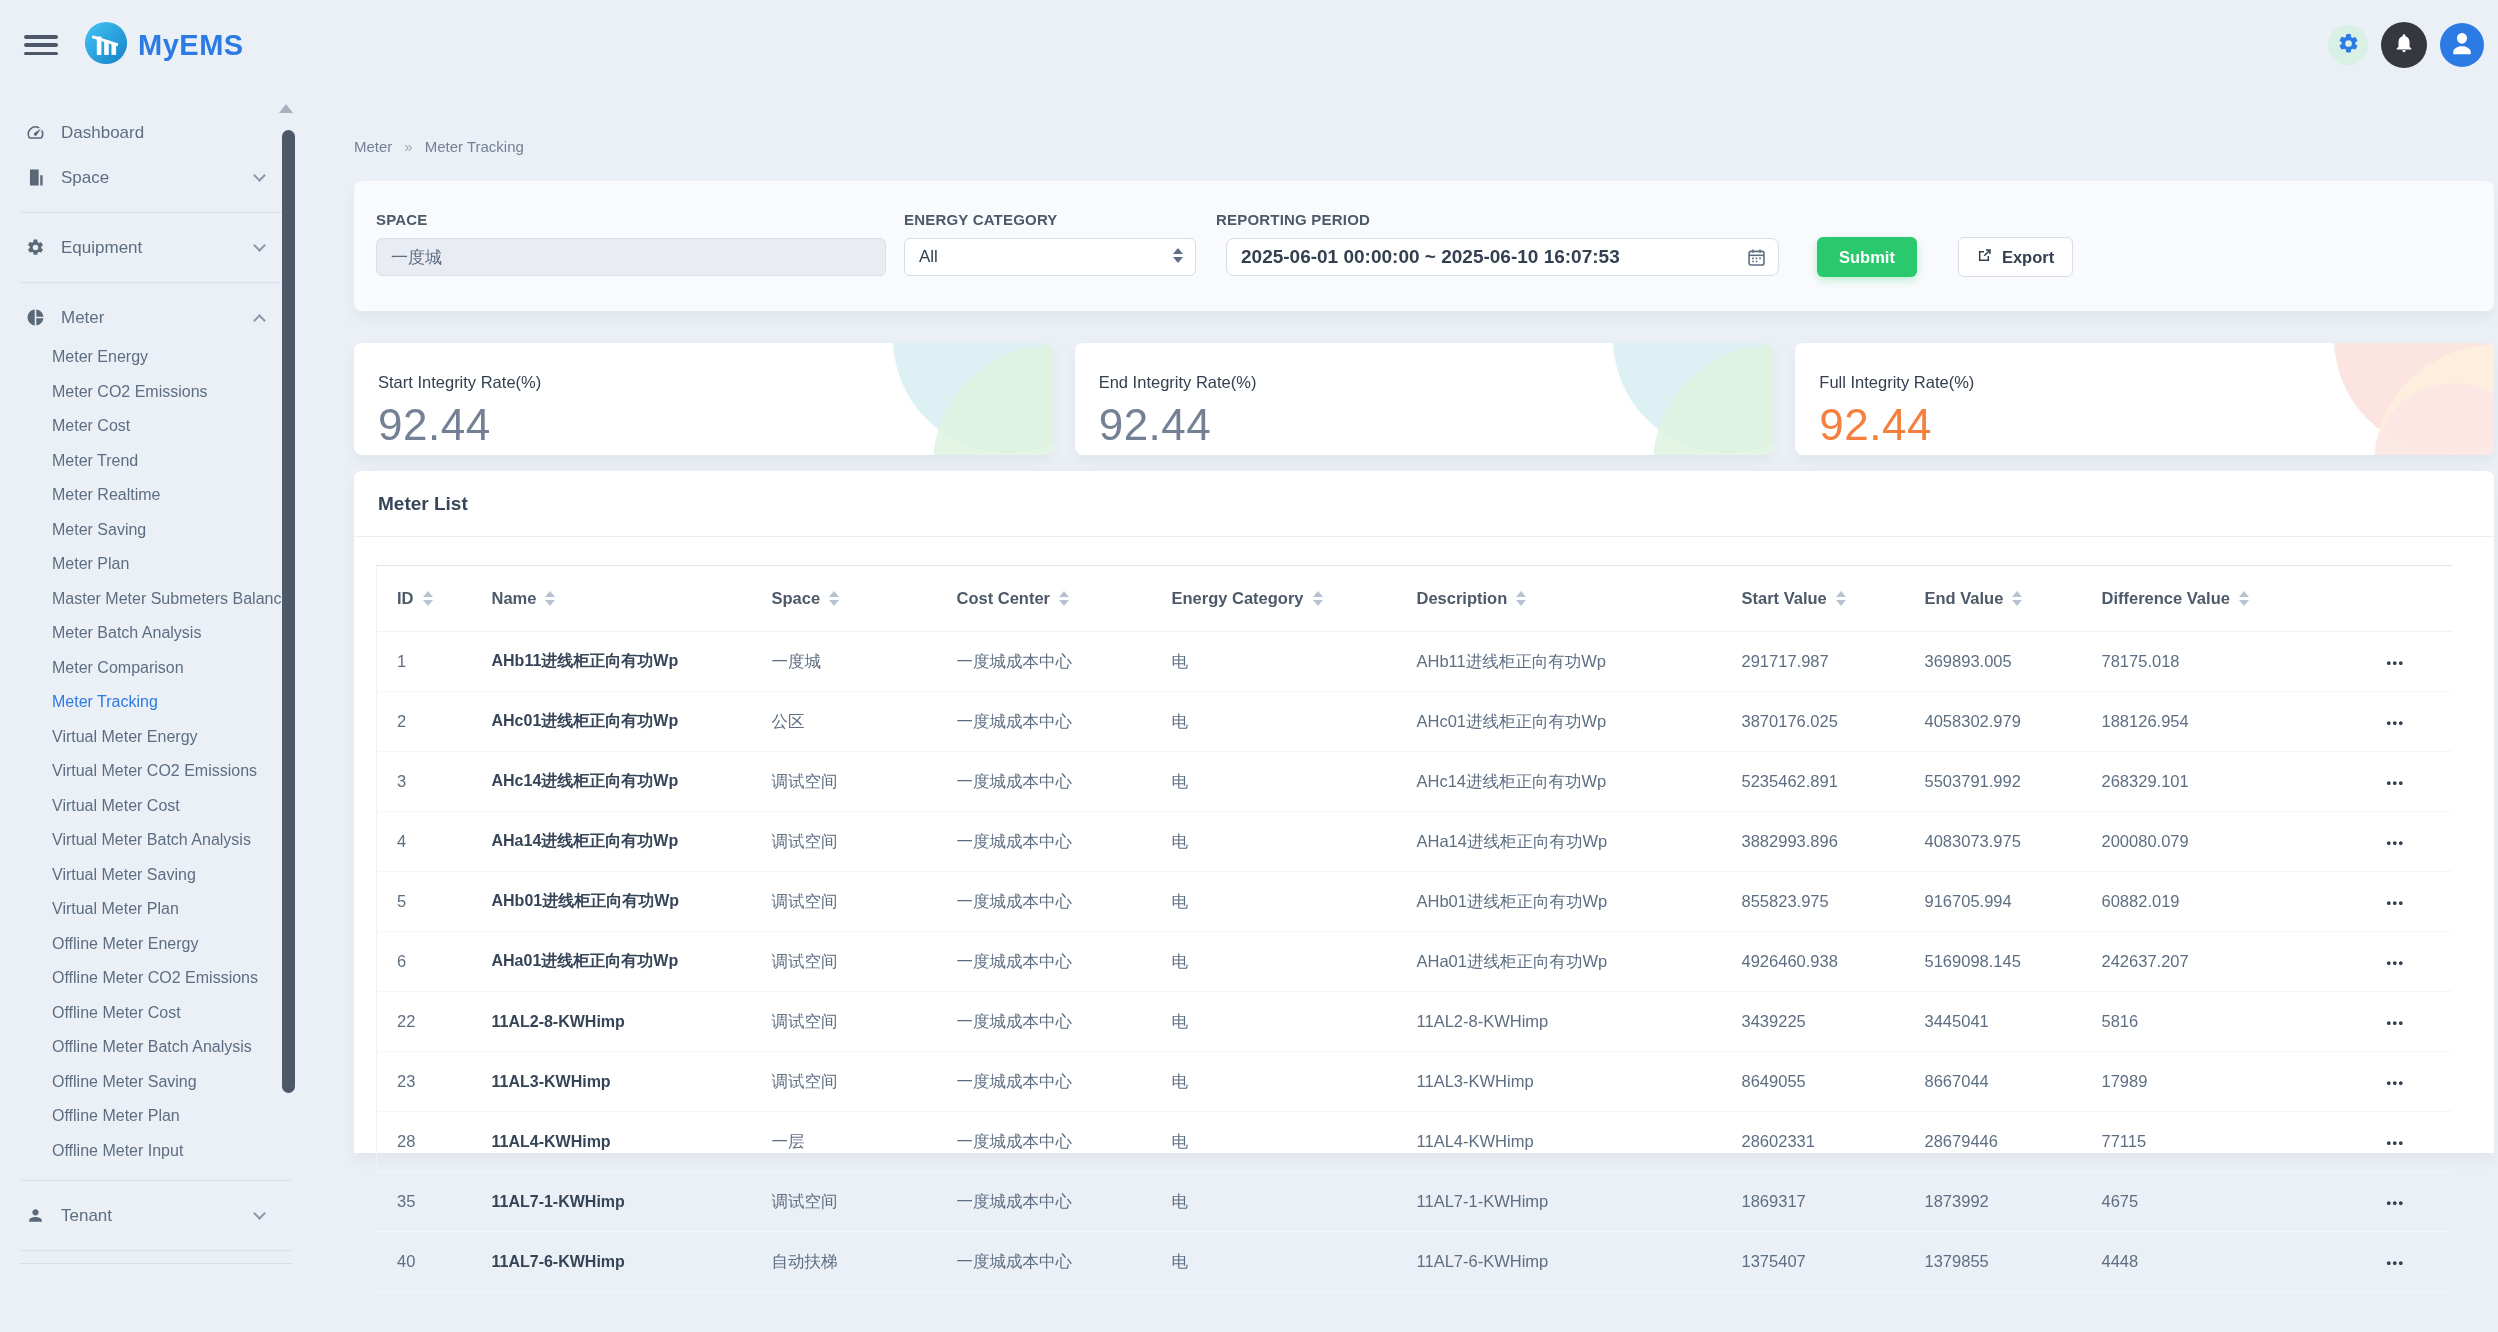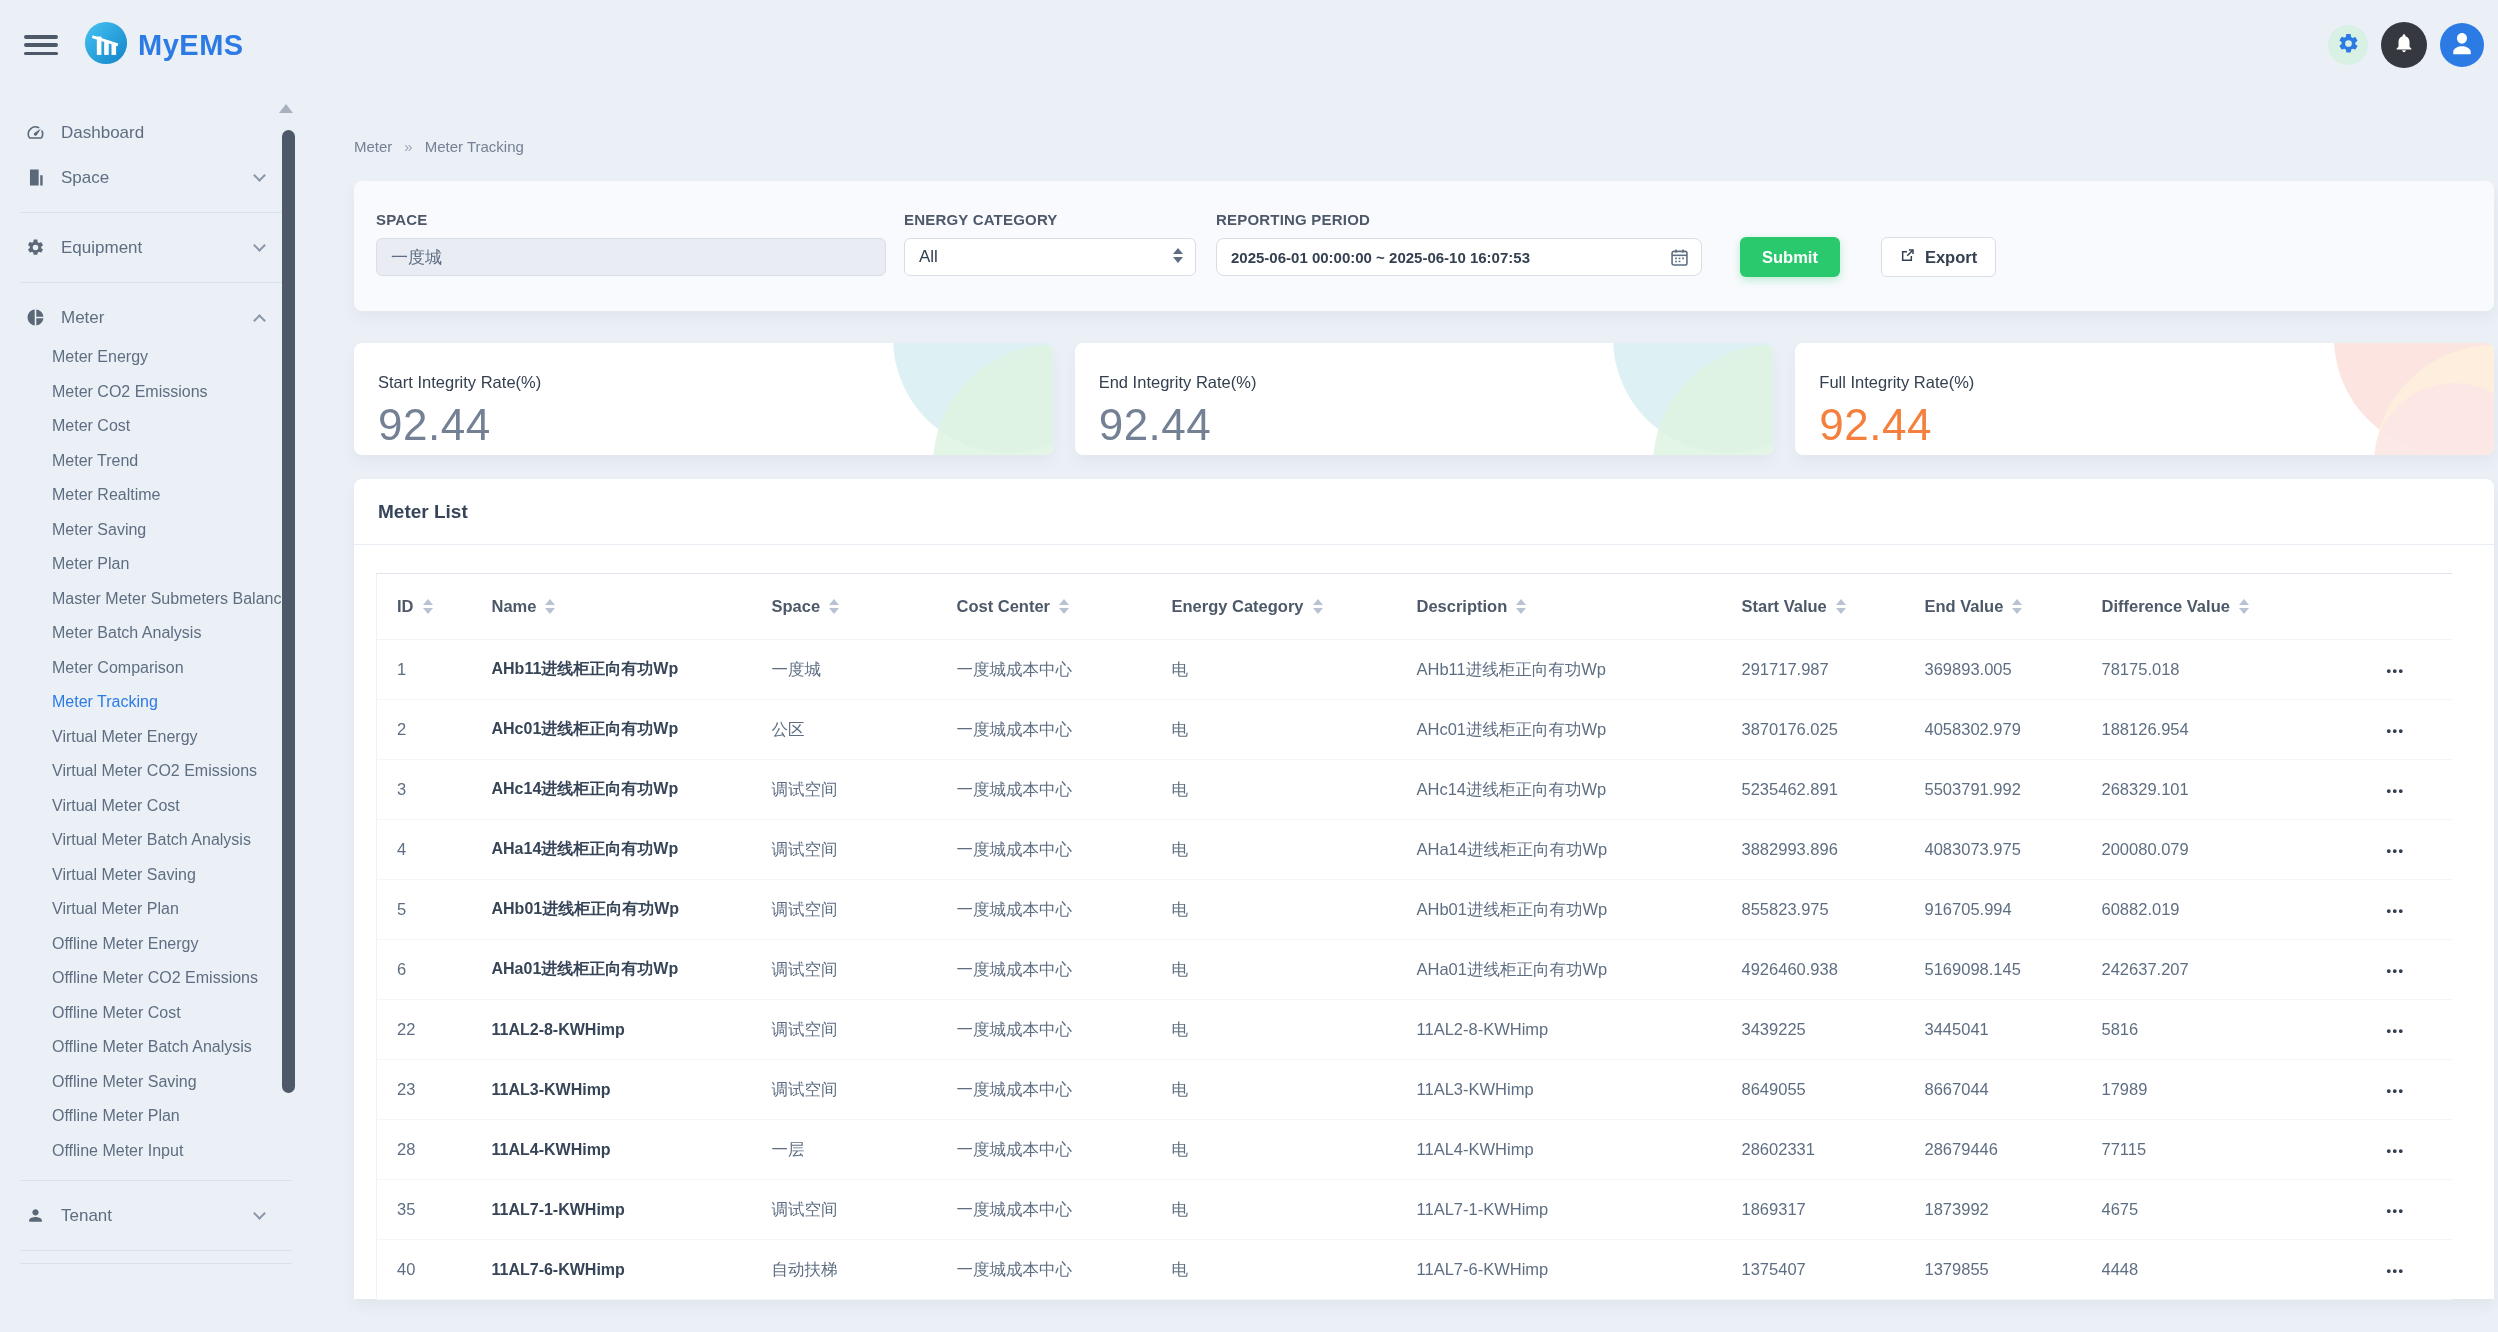--- a/index.html
+++ b/index.html
@@ -47,40 +47,40 @@
   .filter-card { margin-top:26px; background:#f9fafd; border-radius:8px; box-shadow:0 7px 14px 0 rgba(65,69,88,.05); padding:30px 22px 26px 22px; height:130px; display:flex; align-items:flex-start; }
   .fgroup { display:flex; flex-direction:column; }
   .flabel { font-size:15px; font-weight:bold; color:#4d5969; letter-spacing:.2px; margin-bottom:10px; }
   .field { height:38px; border-radius:6px; font-size:17px; display:flex; align-items:center; }
   .space-input { width:510px; background:#e9edf3; border:1px solid #d8dfe8; color:#5e6e82; padding:0 14px; margin-right:18px; }
   .select-box { width:292px; background:#fff; border:1px solid #d8dee6; color:#344050; padding:0 14px; margin-right:20px; position:relative; cursor:pointer; }
   .select-arrows { position:absolute; right:12px; top:9px; display:flex; flex-direction:column; gap:3px; }
   .select-arrows i { display:block; width:0; height:0; border-left:5px solid transparent; border-right:5px solid transparent; }
   .select-arrows .au { border-bottom:6px solid #5e6e82; }
   .select-arrows .ad { border-top:6px solid #5e6e82; }
-  .date-input { width:486px; background:#fff; border:1px solid #d8dee6; border-radius:8px; color:#344050; font-weight:600; padding:0 40px 0 14px; position:relative; margin-right:38px; font-size:15px; }
+  .date-input { width:553px; background:#fff; border:1px solid #d8dee6; border-radius:8px; color:#344050; font-weight:600; padding:0 40px 0 14px; position:relative; margin-right:38px; font-size:19px;margin-left:10px; }
   .date-input .cal { position:absolute; right:11px; top:8px; color:#5e6e82; }
   .btn { height:40px; border-radius:6px; font-size:16.5px; display:inline-flex; align-items:center; cursor:pointer; border:none; font-family:"Liberation Sans",sans-serif; }
   .btn-submit { background:#2bc96d; color:#fff; font-weight:bold; padding:0 22px; box-shadow:0 3px 8px rgba(43,201,109,.3); }
   .btn-export { background:#fff; color:#344050; font-weight:600; border:1px solid #d8dee6; padding:0 18px; margin-left:41px; gap:9px; }
   .btn-export svg { stroke:#344050; }
 
   .stats-row { margin-top:32px; display:flex; gap:22px; }
   .stat-card { flex:1; height:112px; background:#fff; border-radius:8px; box-shadow:0 7px 14px 0 rgba(65,69,88,.05); padding:30px 24px; position:relative; overflow:hidden; }
   .stat-title { font-size:16.5px; font-weight:500; color:#344050; position:relative; z-index:2; }
   .stat-value { font-size:44px; font-weight:500; letter-spacing:.5px; margin-top:8px; color:#748194; position:relative; z-index:2; }
   .stat-card.orange .stat-value { color:#f5803e; }
   .blob { position:absolute; border-radius:50%; z-index:1; }
   .teal .b1 { width:230px; height:230px; right:-70px; top:-120px; background:#d5eef2; opacity:.8; }
   .teal .b2 { width:240px; height:240px; right:-120px; bottom:-130px; background:#def3e1; opacity:.85; }
   .orange .b1 { width:230px; height:230px; right:-70px; top:-120px; background:#fbe1dc; opacity:.85; }
   .orange .b2 { width:240px; height:240px; right:-120px; bottom:-130px; background:#fdeede; opacity:.9; }
   .orange .b3 { width:160px; height:160px; right:-40px; top:40px; background:#fce3e8; opacity:.6; }
 
-  .list-card { margin-top:24px; background:#fff; border-radius:8px 8px 0 0; box-shadow:0 7px 14px 0 rgba(65,69,88,.05); height:820px; }
+  .list-card { margin-top:16px; background:#fff; border-radius:8px 8px 0 0; box-shadow:0 7px 14px 0 rgba(65,69,88,.05); height:682px; }
   .list-header { padding:0 24px; height:66px; display:flex; align-items:center; border-bottom:1px solid #e8edf4; }
   .list-title { font-size:19px; font-weight:bold; color:#36455a; }
   .list-body { padding:28px 22px 0 22px; }
   table.meter { border-collapse:collapse; width:2075px; table-layout:fixed; border-top:1px solid #dfe5ee; border-left:1px solid #edf2f8; }
   table.meter th { height:66px; text-align:left; padding-left:20px; font-size:16.5px; font-weight:bold; color:#4d5969; cursor:pointer; white-space:nowrap; border-bottom:1px solid #f0f3f8; }
   table.meter td { height:60px; padding-left:20px; font-size:16.5px; color:#5e6e82; white-space:nowrap; overflow:hidden; border-bottom:1px solid #f3f6fa; }
   table.meter td.c-name { font-weight:600; color:#364457; font-size:16px; }
   .sort { display:inline-block; vertical-align:middle; margin-left:9px; margin-top:-3px; }
   .sort i { display:block; width:0; height:0; border-left:5px solid transparent; border-right:5px solid transparent; }
   .sort .u { border-bottom:6px solid #b9c2d0; margin-bottom:3px; }

